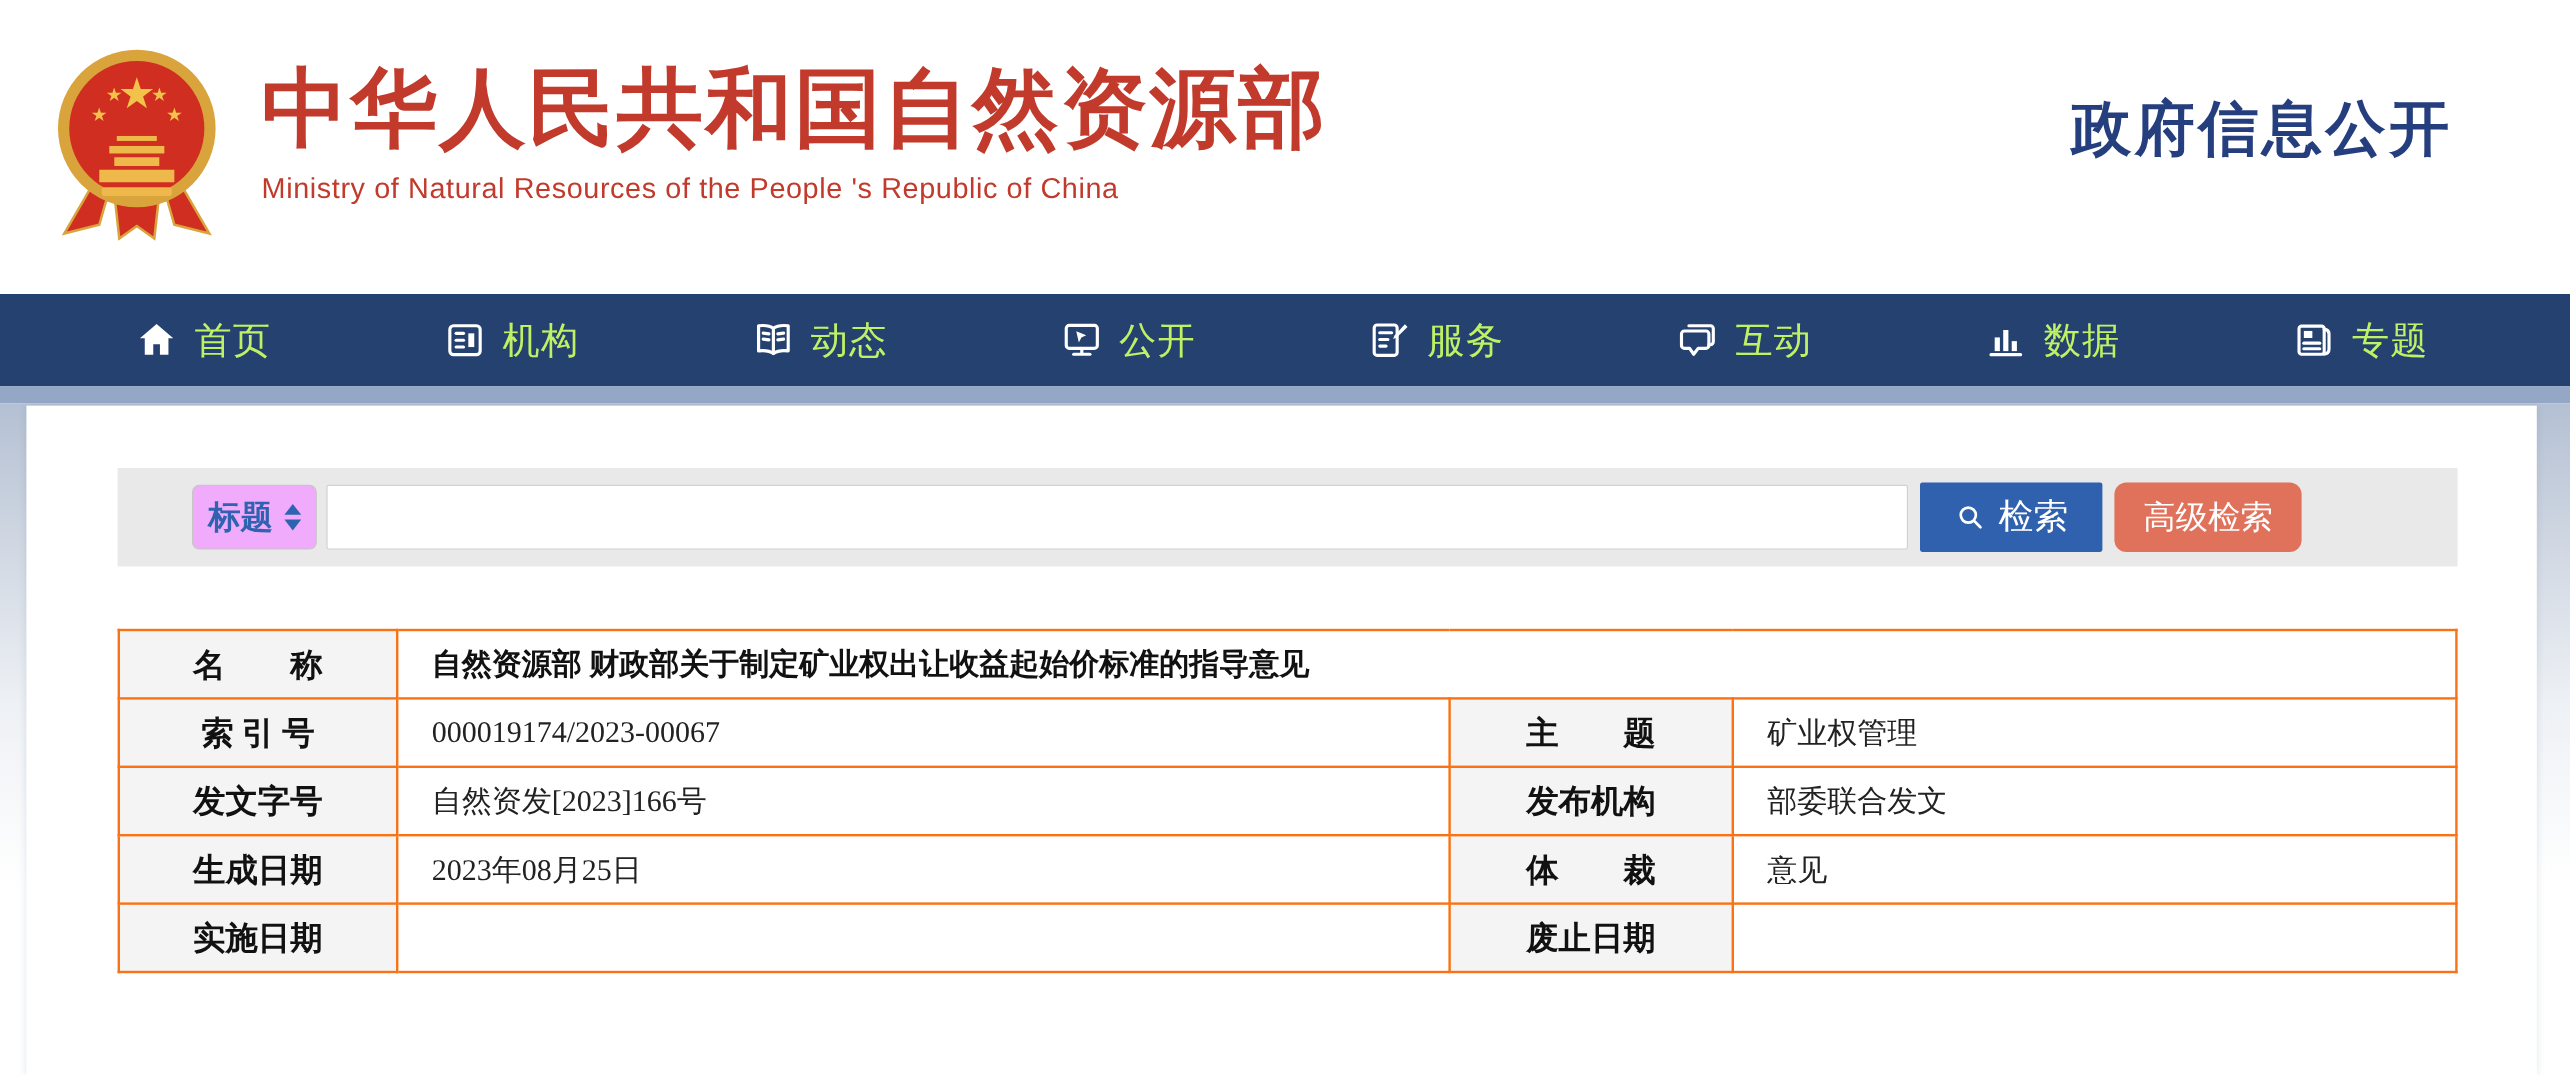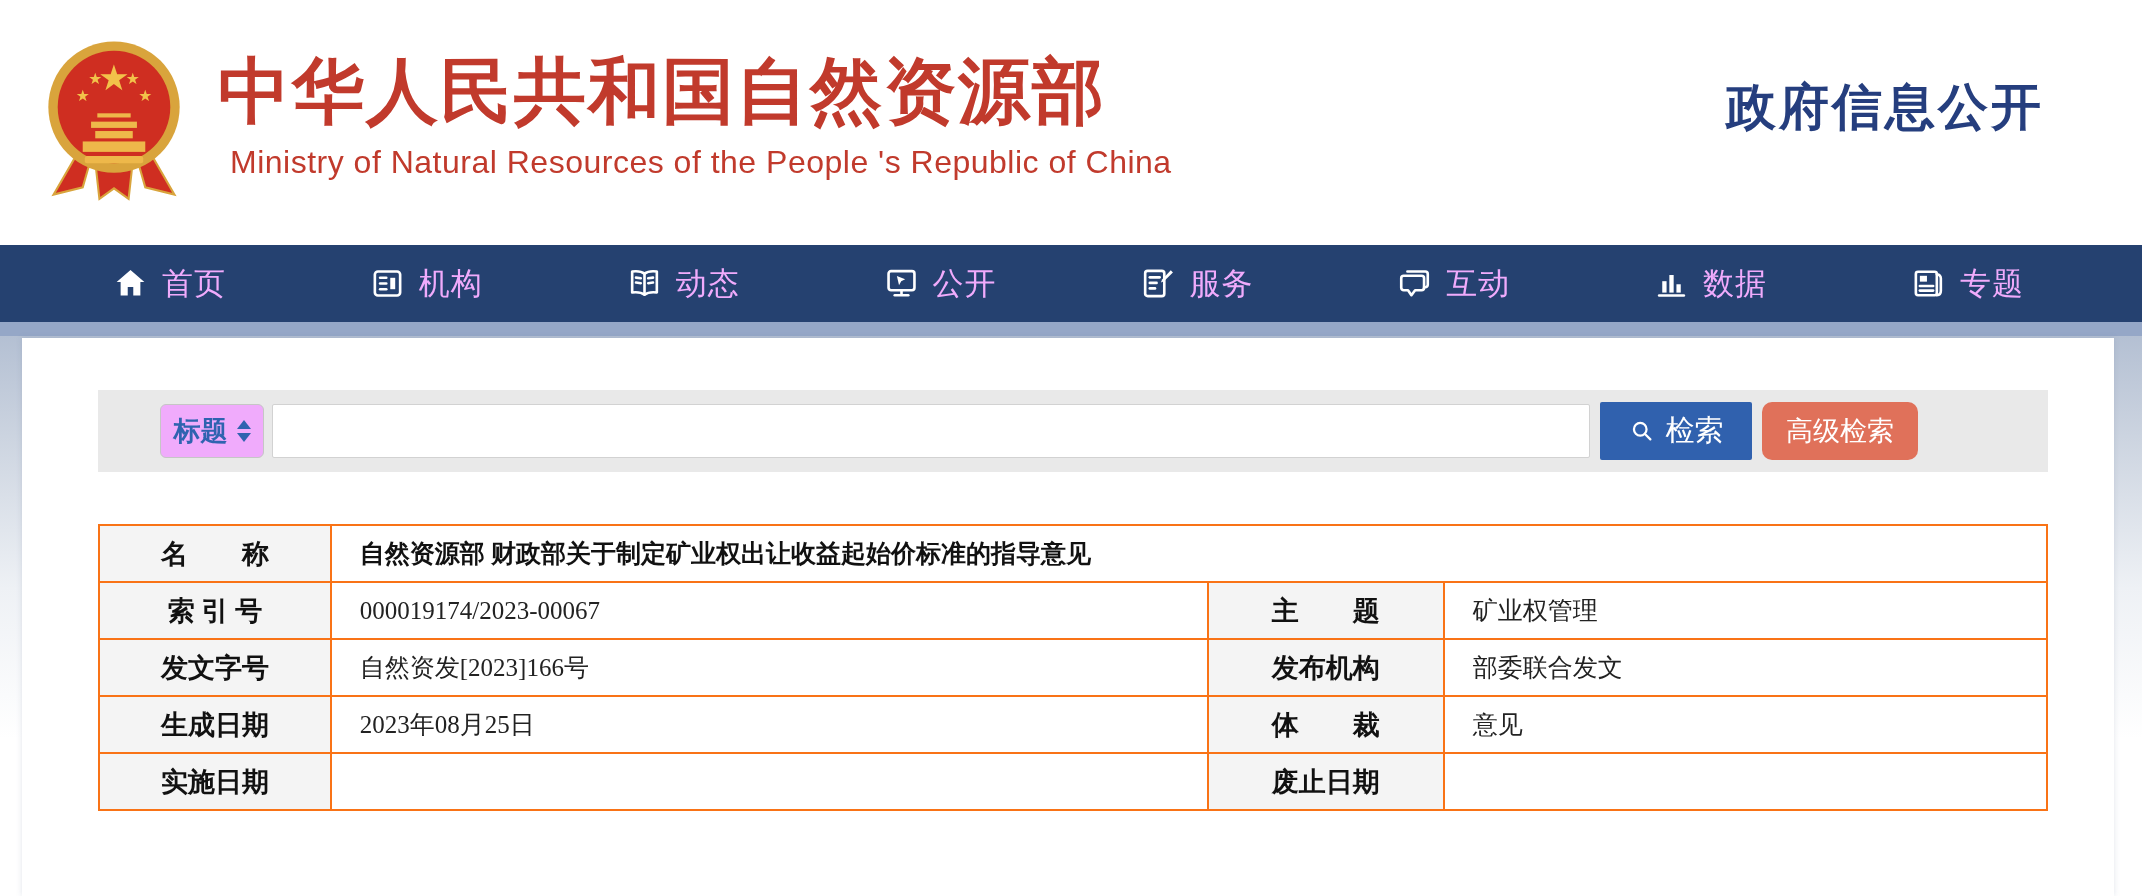--- a/index.html
+++ b/index.html
@@ -6,30 +6,30 @@
   html,body { background:#fff; }
   body { font-family:"Liberation Sans","DejaVu Sans",sans-serif; }
   .page { position:relative; width:2142px; height:896px; overflow:hidden; background:#fff; }
 
   
   .header { position:absolute; left:0; top:0; width:100%; height:245px; background:#fff; }
   .brand { position:absolute; left:40px; top:32px; display:flex; align-items:flex-start; cursor:pointer; }
   .emblem { width:148px; height:172px; flex:0 0 auto; }
   .brand-text { margin-left:30px; padding-top:14px; }
   .site-name-zh { font-size:72px; font-weight:700; color:#c13a2c; letter-spacing:2px; line-height:1.25; }
-  .site-name-en { margin-top:8px; font-size:32px; color:#c13a2c; letter-spacing:0.5px;margin-left:12px; }
+  .site-name-en { margin-top:8px; font-size:24px; color:#c13a2c; letter-spacing:0.5px; }
   .section-title { position:absolute; right:98px; top:74px; font-family:"Liberation Serif","DejaVu Serif",serif;
                    font-size:50px; font-weight:700; color:#253e7e; letter-spacing:3px; }
 
   
   .nav { position:absolute; left:0; top:245px; width:100%; height:77px; background:#254170;
          display:flex; align-items:center; justify-content:space-between; padding:0 118px 0 112px; }
   .nav-item { display:flex; align-items:center; gap:13px; color:#fff; cursor:pointer; text-decoration:none; }
   .nav-item svg { width:37px; height:37px; display:block; }
-  .nav-label { font-size:31px; color:#f0abfc; letter-spacing:1px; }
+  .nav-label { font-size:31px; color:#bef264; letter-spacing:1px; }
   .nav-strip { position:absolute; left:0; top:322px; width:100%; height:14px; background:#95a7c7; }
 
   
   .content-bg { position:absolute; left:0; top:336px; width:100%; height:560px;
                 background:linear-gradient(to bottom,#b4c0d3 0%,#ccd4e0 18%,#eef1f5 45%,#ffffff 72%); }
 
   
   .card { position:absolute; left:22px; top:338px; width:2092px; height:558px; background:#fff;
           box-shadow:0 0 6px rgba(90,110,150,0.18); }
 

